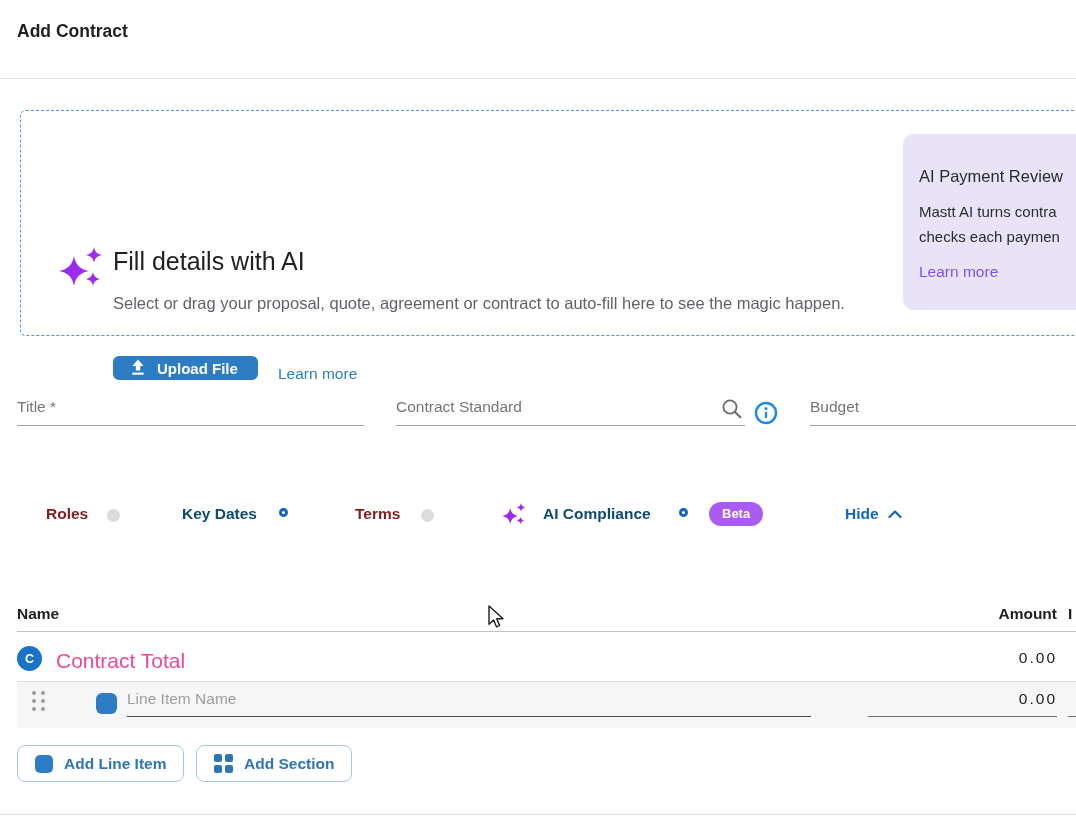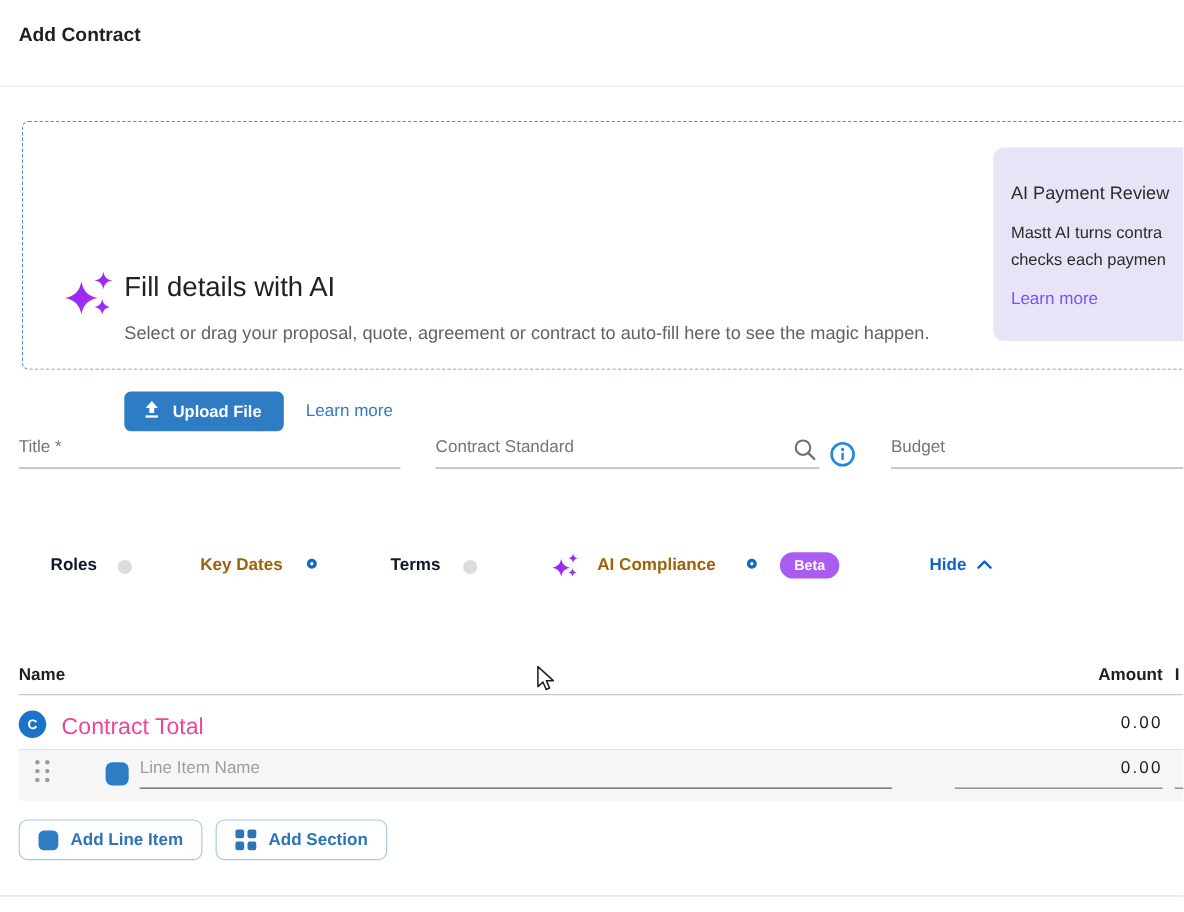--- a/index.html
+++ b/index.html
@@ -10,21 +10,21 @@
   
   .page-title { position:absolute; left:17px; top:21px; font-size:17.5px; font-weight:700; color:#1f1f1f; }
   .hdr-divider { position:absolute; left:0; top:78px; width:1076px; height:1px; background:#e7e7e7; }
 
   
   .ai-banner { position:absolute; left:20px; top:110px; width:1085px; height:226px;
                border:1.5px dashed #4f94da; border-radius:6px; background:#fff; }
   .banner-sparkle { position:absolute; left:36px; top:134px; }
   .banner-title { position:absolute; left:92px; top:136px; font-size:25px; font-weight:400; color:#212121; }
   .banner-desc { position:absolute; left:92px; top:180px; width:735px; font-size:16.5px; line-height:25px; color:#5f6368; }
-  .upload-btn { position:absolute; left:92px; top:245px; height:36px; padding:0 20px 0 16px;
+  .upload-btn { position:absolute; left:92px; top:245px; height:24px; padding:0 20px 0 16px;
                 background:#2e7cc4; border:none; border-radius:6px; display:flex; align-items:center; gap:10px;
                 color:#fff; font-size:15px; font-weight:700; font-family:inherit; cursor:pointer; }
   .banner-learnmore { position:absolute; left:257px; top:254px; font-size:15.5px; color:#2e7cc4; text-decoration:none; }
   .privacy-row { position:absolute; left:94px; top:291px; display:flex; align-items:center; gap:8px;
                  font-size:13.5px; color:#5f6368; }
   .privacy-row a { color:#2e7cc4; text-decoration:none; }
 
   
   .side-card { position:absolute; left:882px; top:23px; width:205px; height:176px;
                background:#e9e3f8; border-radius:10px; padding:33px 0 0 16px; }
@@ -38,22 +38,22 @@
                  border-bottom:1px solid #9e9e9e; padding:0 0 9px 0; }
   .field-input::placeholder { color:#757575; opacity:1; }
   #fld-title { left:17px; top:398px; width:347px; }
   #fld-standard { left:396px; top:398px; width:349px; }
   #fld-budget { left:810px; top:398px; width:266px; }
   .search-icn { position:absolute; left:721px; top:398px; }
   .info-icn { position:absolute; left:754px; top:401px; cursor:pointer; }
 
   
   .tab-label { position:absolute; top:505px; font-size:15.5px; font-weight:600; }
-  .grey { color:#0f172a; }
-  .dark { color:#a16207; }
+  .grey { color:#7f1d1d; }
+  .dark { color:#0c4a6e; }
   .dot { position:absolute; top:509px; width:13px; height:13px; border-radius:50%; background:#dcdcdc; }
   .ring { position:absolute; top:508px; width:9px; height:9px; border-radius:50%; border:3.2px solid #1266c0; background:#fff; }
   .tabs-sparkle { position:absolute; left:501px; top:502px; }
   .beta-pill { position:absolute; left:709px; top:502px; padding:4px 13px 5px; background:#aa5cf2; border-radius:13px;
                color:#fff; font-size:13px; font-weight:700; }
   .hide-btn { position:absolute; left:845px; top:505px; display:flex; align-items:center; gap:9px;
               font-size:15.5px; font-weight:600; color:#1266c0; cursor:pointer; }
 
   
   .th { position:absolute; top:605px; font-size:15.5px; font-weight:700; color:#1f1f1f; }

